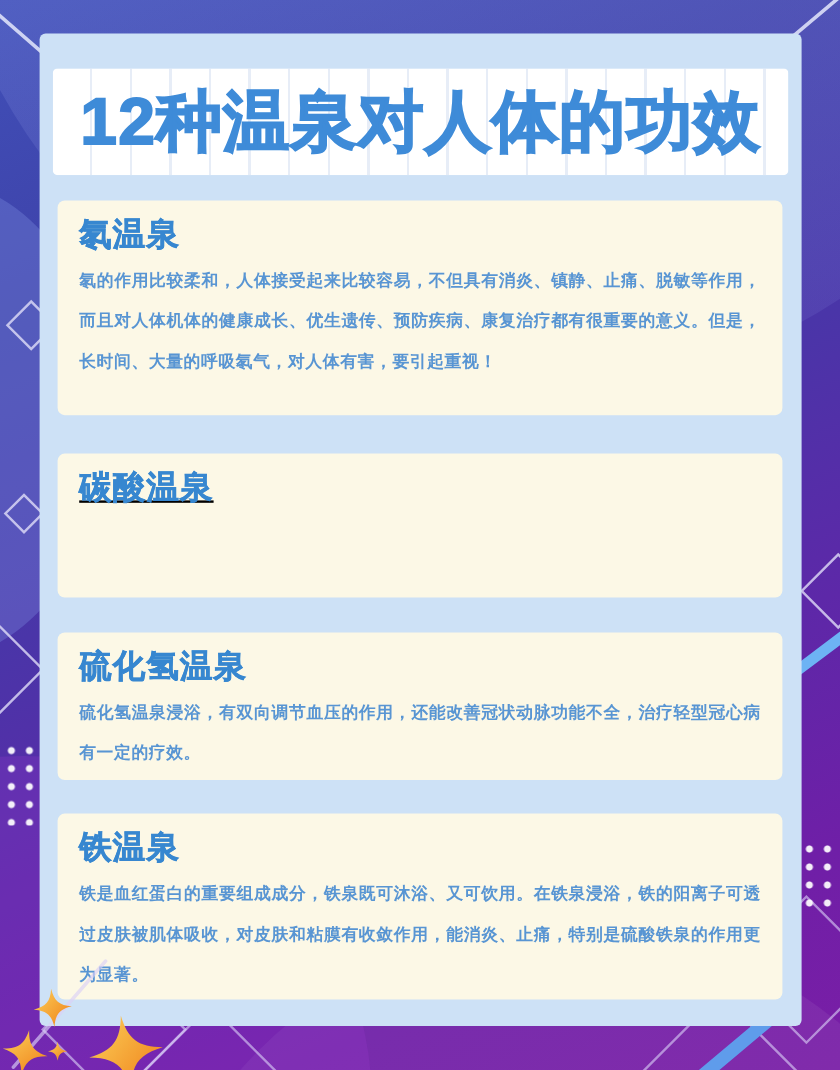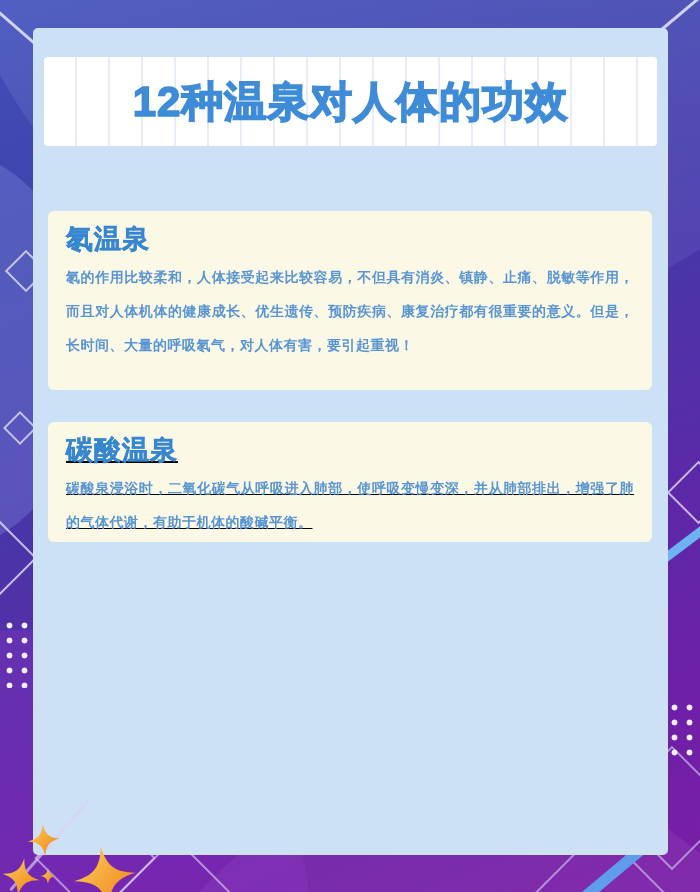--- a/index.html
+++ b/index.html
@@ -41,24 +41,24 @@
 
   .stripe{border-radius:6px;}
   .stripe-right{left:648px;top:532px;width:92px;height:9px;background:var(--accent_stripe);transform:rotate(-37deg);}
   .stripe-bottom{left:560px;top:866px;width:110px;height:11px;background:#5f9ceb;transform:rotate(-40deg);}
 
   
   .card{position:absolute;left:33px;top:28px;width:635px;height:827px;background:var(--card_bg);border-radius:5px;z-index:5;}
   .banner{position:absolute;left:11px;top:29px;width:613px;height:89px;border-radius:4px;
           background:repeating-linear-gradient(90deg,transparent 0 31px,#e7edf7 31px 33px),var(--banner_bg);
           display:flex;align-items:center;justify-content:center;}
-  .banner h1{font-size:42px;font-weight:900;color:var(--title_text);letter-spacing:1px;white-space:nowrap;
+  .banner h1{font-size:55px;font-weight:900;color:var(--title_text);letter-spacing:1px;white-space:nowrap;
              -webkit-text-stroke:1.6px var(--title_text);}
   .sec{position:absolute;left:15px;width:604px;background:var(--section_bg);border-radius:6px;
-       padding:13px 18px 0 18px;overflow:hidden;margin-top:44px;}
+       padding:13px 18px 0 18px;overflow:hidden;}
   .sec h2{font-size:27px;line-height:31px;font-weight:900;color:var(--heading_text);letter-spacing:1px;margin-bottom:5px;
           -webkit-text-stroke:.5px var(--heading_text);}
   .sec p{font-size:14px;line-height:34px;color:var(--body_text);letter-spacing:.5px;text-align:justify;font-weight:700;}
   .sec1{top:139px;height:179px;}
   .sec2{top:350px;height:120px;text-decoration:underline;}
   .sec3{top:499px;height:123px;}
   .sec4{top:650px;height:155px;}
 
   
   .over{z-index:9;}
@@ -103,24 +103,31 @@
       <h1>12种温泉对人体的功效</h1>
     </div>
 
     <section class="sec sec1">
       <h2>氡温泉</h2>
       <p>氡的作用比较柔和，人体接受起来比较容易，不但具有消炎、镇静、止痛、脱敏等作用，而且对人体机体的健康成长、优生遗传、预防疾病、康复治疗都有很重要的意义。但是，长时间、大量的呼吸氡气，对人体有害，要引起重视！</p>
     </section>
 
     <section class="sec sec2">
       <h2>碳酸温泉</h2>
-      <p>碳酸泉浸浴时，二氧化碳气从呼吸进入肺部，使呼吸变慢变深，并从肺部排出，增强了肺的气体代谢，有助于机体的酸碱平衡。</p>
     </section>
 
+    <section class="sec sec3">
+      <h2>硫化氢温泉</h2>
+      <p>硫化氢温泉浸浴，有双向调节血压的作用，还能改善冠状动脉功能不全，治疗轻型冠心病有一定的疗效。</p>
+    </section>
 
+    <section class="sec sec4">
+      <h2>铁温泉</h2>
+      <p>铁是血红蛋白的重要组成成分，铁泉既可沐浴、又可饮用。在铁泉浸浴，铁的阳离子可透过皮肤被肌体吸收，对皮肤和粘膜有收敛作用，能消炎、止痛，特别是硫酸铁泉的作用更为显著。</p>
+    </section>
   </div>
 
   <div class="decor line line-bl over"></div>
 
   <div class="decor star star-lg">
     <svg viewBox="0 0 100 100">
       <defs>
         <linearGradient id="starGrad" x1="0" y1="0" x2="1" y2="1">
           <stop offset="0" stop-color="#fcd25b"></stop>
             <stop offset="1" stop-color="#ef7d17"></stop>

